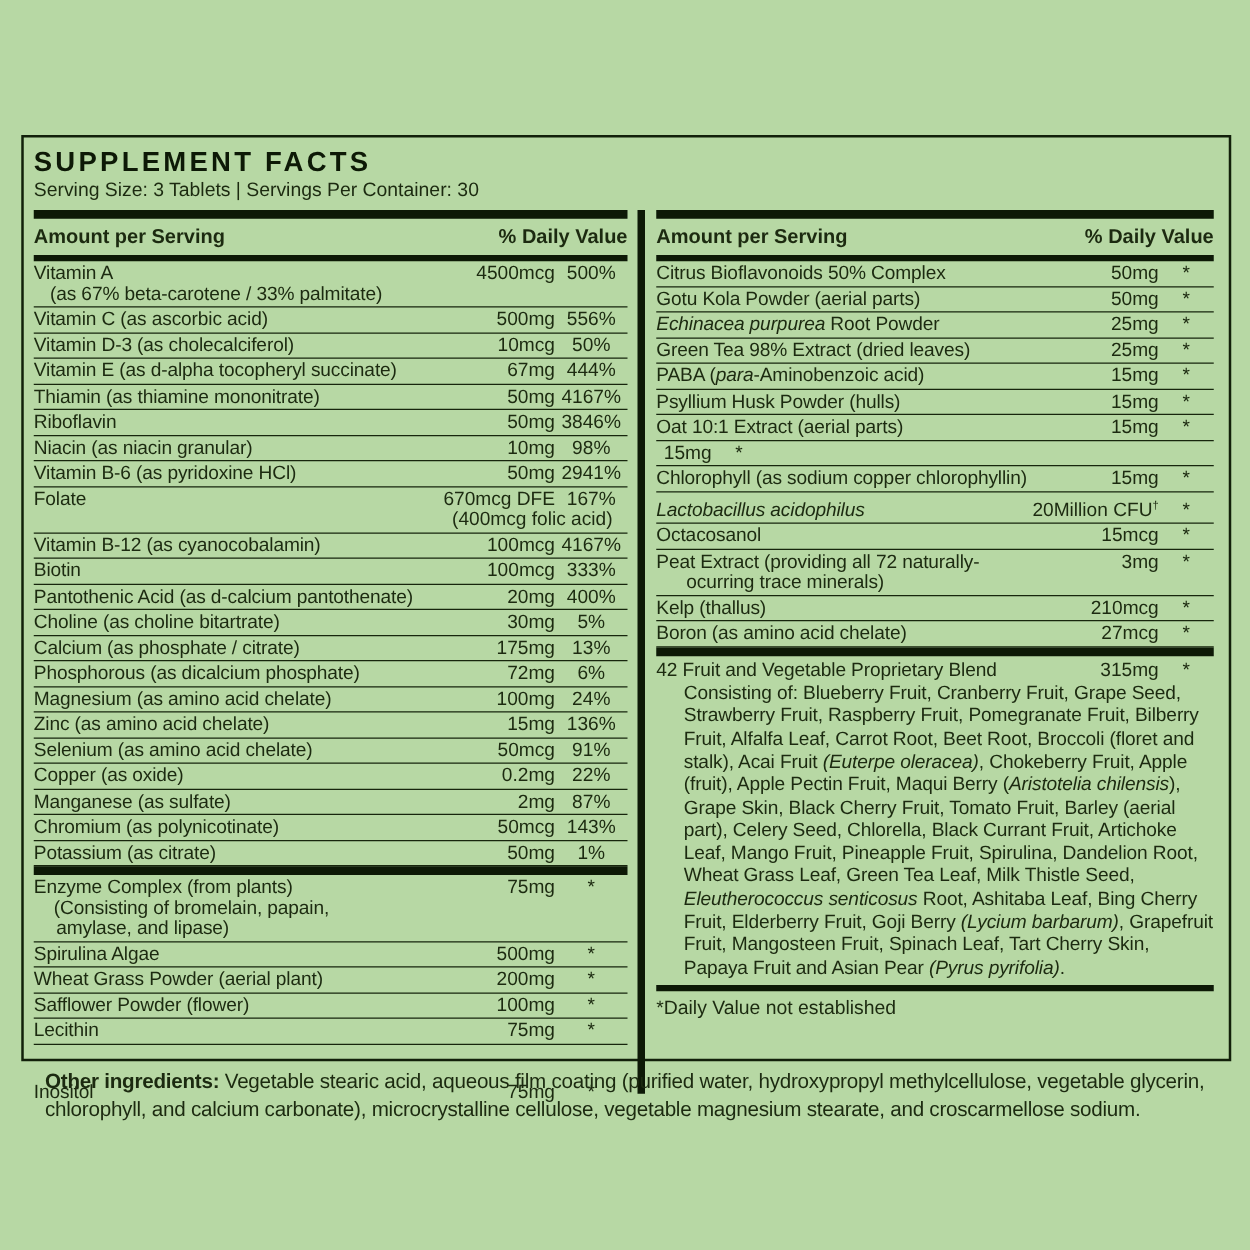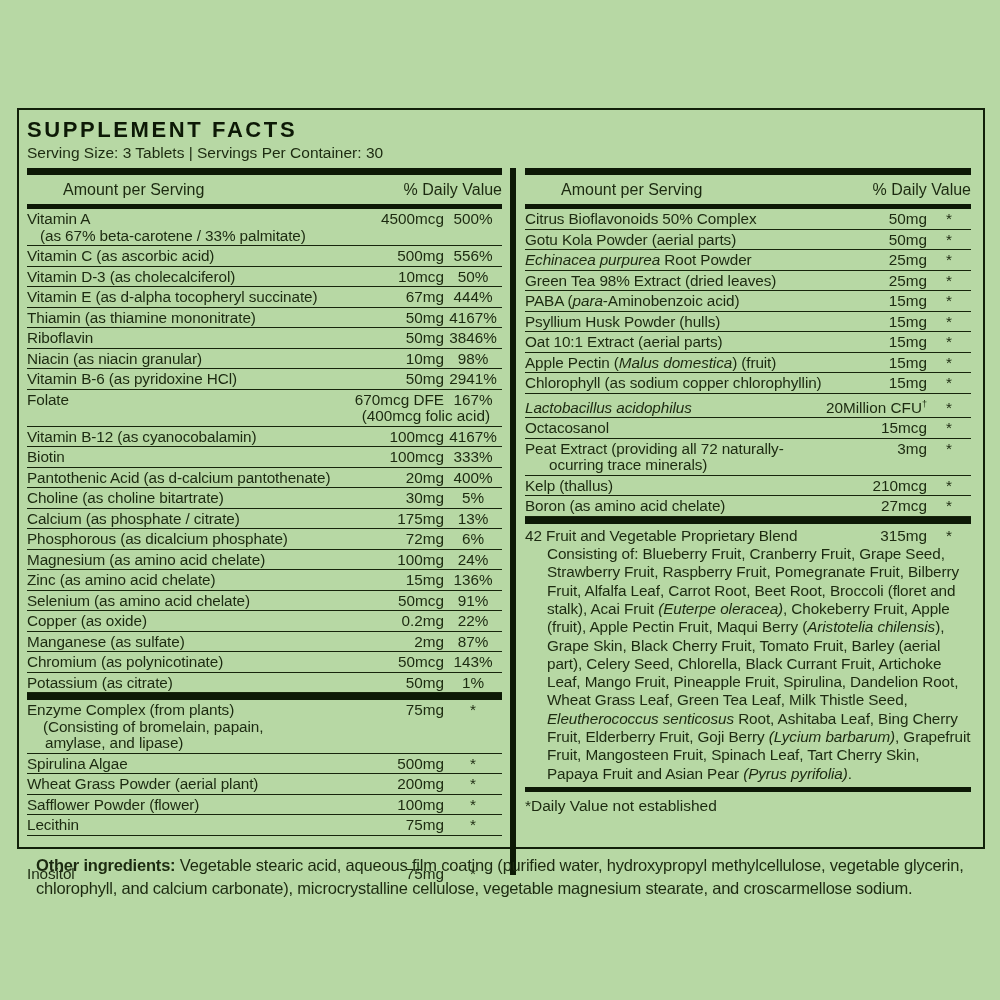--- a/index.html
+++ b/index.html
@@ -23,21 +23,21 @@
   }
   .serving-info{font-size:15.5px;line-height:19px;margin-top:0px;}
   .columns{display:flex;align-items:stretch;margin-top:6px;}
   .col{box-sizing:border-box;}
   .col-left{width:475px;flex:0 0 auto;}
   .col-right{flex:1 1 auto;min-width:0;}
   .vdivider{flex:0 0 6px;background:#0d1906;margin:0 9px 8px 8px;}
   .bar-thick{height:7px;background:#0d1906;}
   .bar-med{height:5px;background:#0d1906;}
   .col-head{display:flex;justify-content:space-between;align-items:baseline;
-    font-weight:400;font-size:16px;padding:6px 0 5px;margin-left:36px;}
+    font-weight:700;font-size:16px;padding:6px 0 5px;}
   .rows{font-size:15.3px;}
   .row{border-bottom:1.5px solid #17250c;padding:2px 0 1px;}
   .row.no-line{border-bottom:none;margin-top:28px;}
   .row-main{display:flex;align-items:baseline;line-height:16.5px;}
   .name{flex:1 1 auto;min-width:0;white-space:nowrap;letter-spacing:-0.1px;}
   .amt{flex:0 0 auto;margin-left:6px;text-align:right;white-space:nowrap;}
   .dv{flex:0 0 58px;text-align:center;white-space:nowrap;}
   .col-right .dv{flex-basis:44px;}
   .amt sup{font-size:9px;}
   .sub{line-height:16.5px;white-space:nowrap;letter-spacing:-0.1px;}
@@ -326,21 +326,20 @@
           </div>
           <div class="row">
             <div class="row-main">
               <div class="name"><span>Oat 10:1 Extract (aerial parts)</span></div>
               <div class="amt">15mg</div>
               <div class="dv">*</div>
             </div>
           </div>
           <div class="row">
             <div class="row-main">
-              <div class="name"><span>Apple Pectin (</span><i>Malus domestica</i><span>) (fruit)</span></div>
               <div class="amt">15mg</div>
               <div class="dv">*</div>
             </div>
           </div>
           <div class="row">
             <div class="row-main">
               <div class="name"><span>Chlorophyll (as sodium copper chlorophyllin)</span></div>
               <div class="amt">15mg</div>
               <div class="dv">*</div>
             </div>

